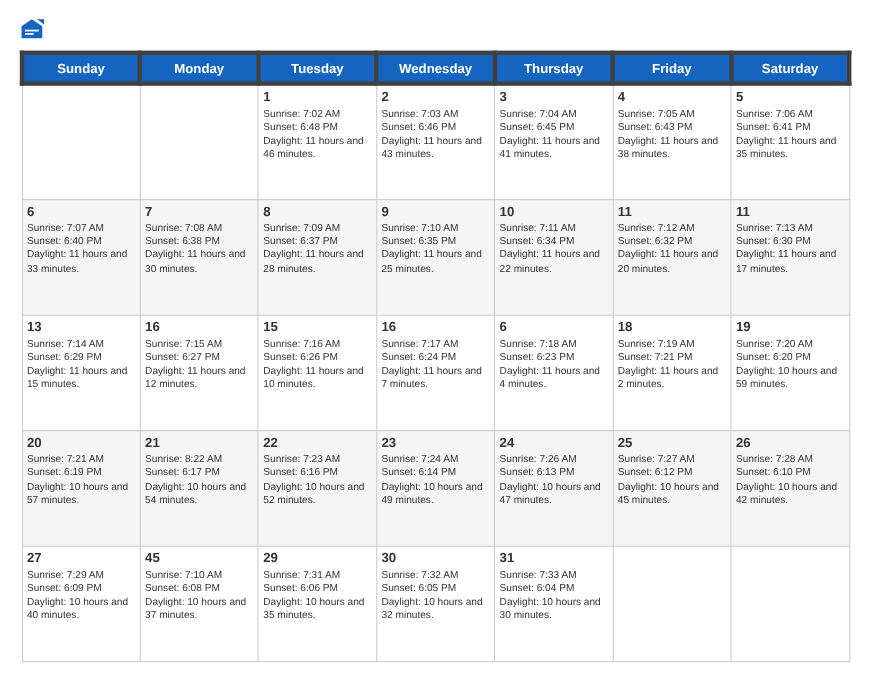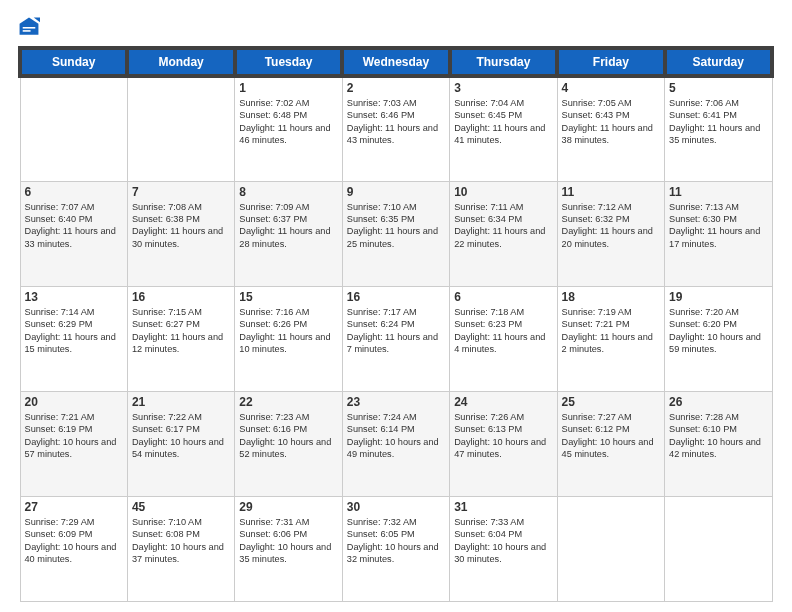--- a/index.html
+++ b/index.html
@@ -255,21 +255,21 @@
         </tr>
         <tr>
           <td>
             <span class="day-num">20</span>
             <div class="cell-text">Sunrise: 7:21 AM
 Sunset: 6:19 PM
 Daylight: 10 hours and 57 minutes.</div>
           </td>
           <td>
             <span class="day-num">21</span>
-            <div class="cell-text">Sunrise: 7:22 AM
+            <div class="cell-text">Sunrise: 8:22 AM
 Sunset: 6:17 PM
 Daylight: 10 hours and 54 minutes.</div>
           </td>
           <td>
             <span class="day-num">22</span>
             <div class="cell-text">Sunrise: 7:23 AM
 Sunset: 6:16 PM
 Daylight: 10 hours and 52 minutes.</div>
           </td>
           <td>

